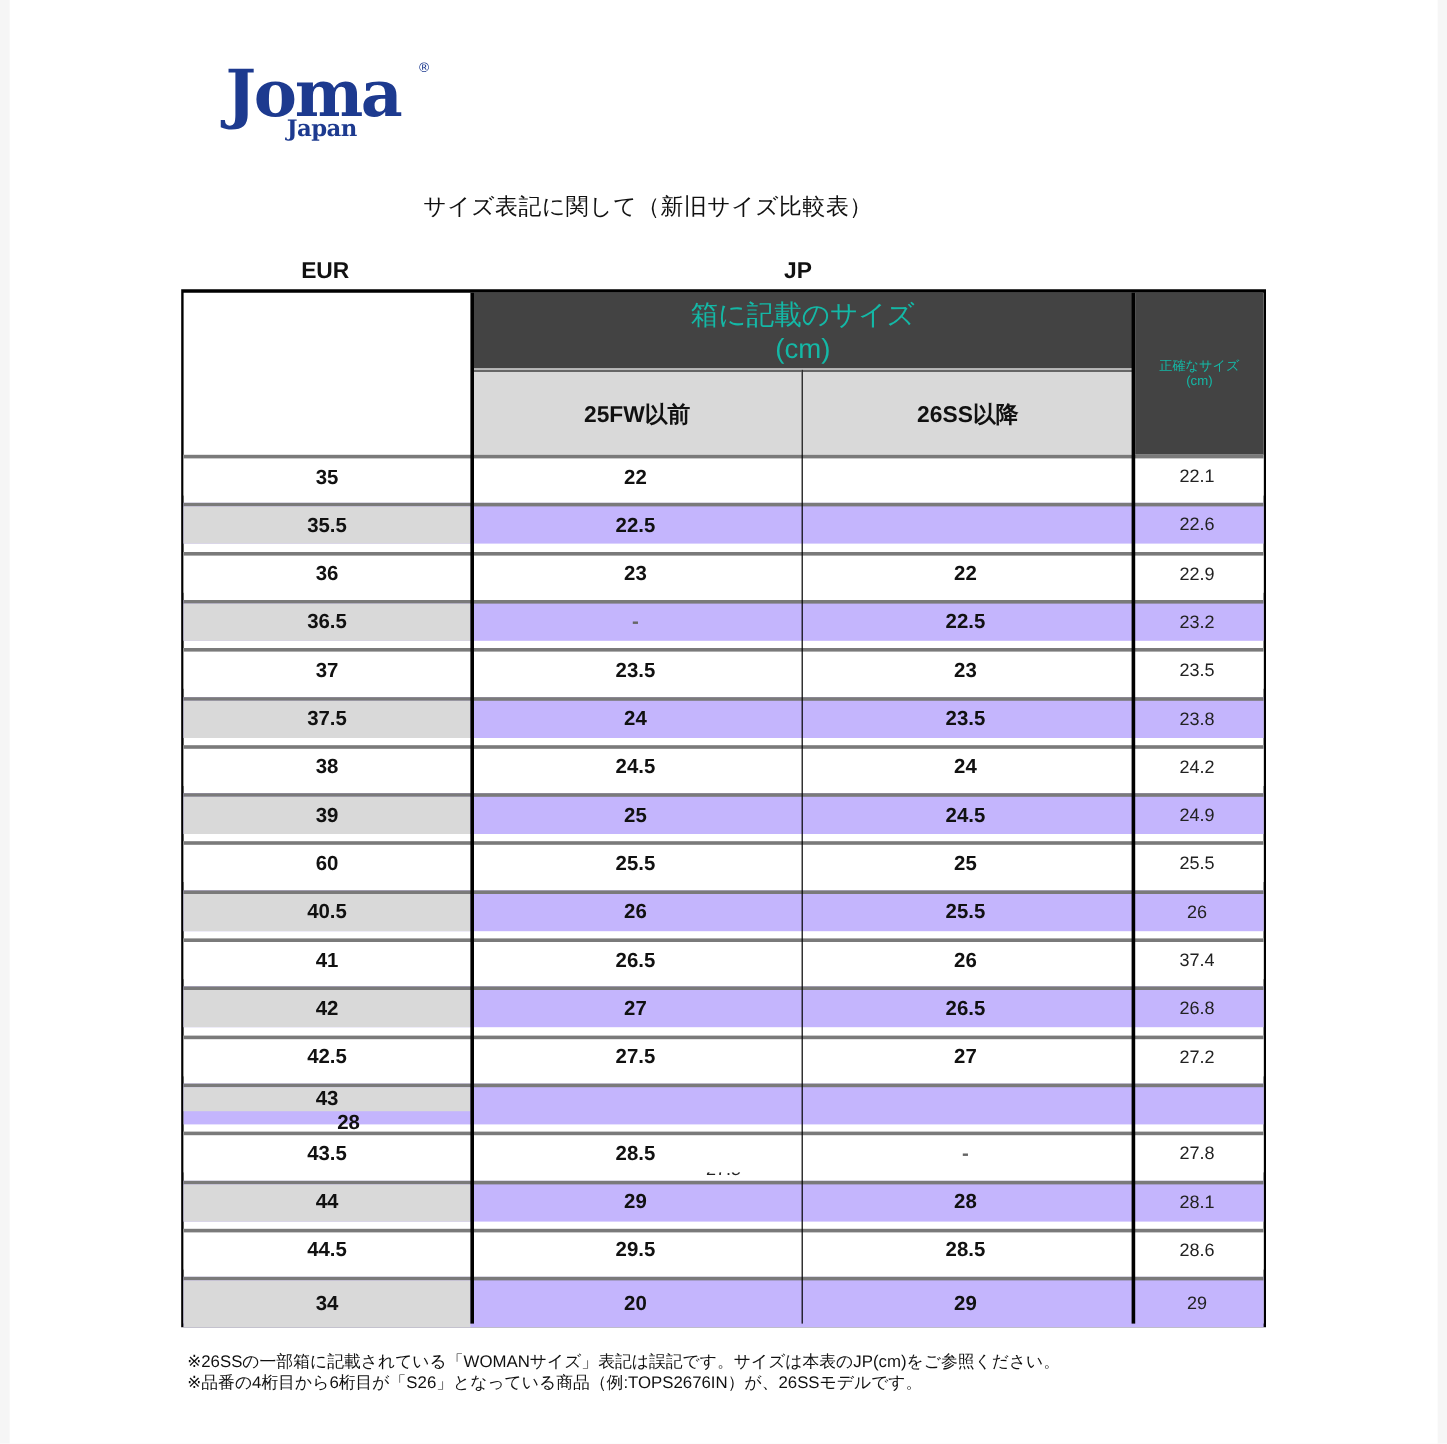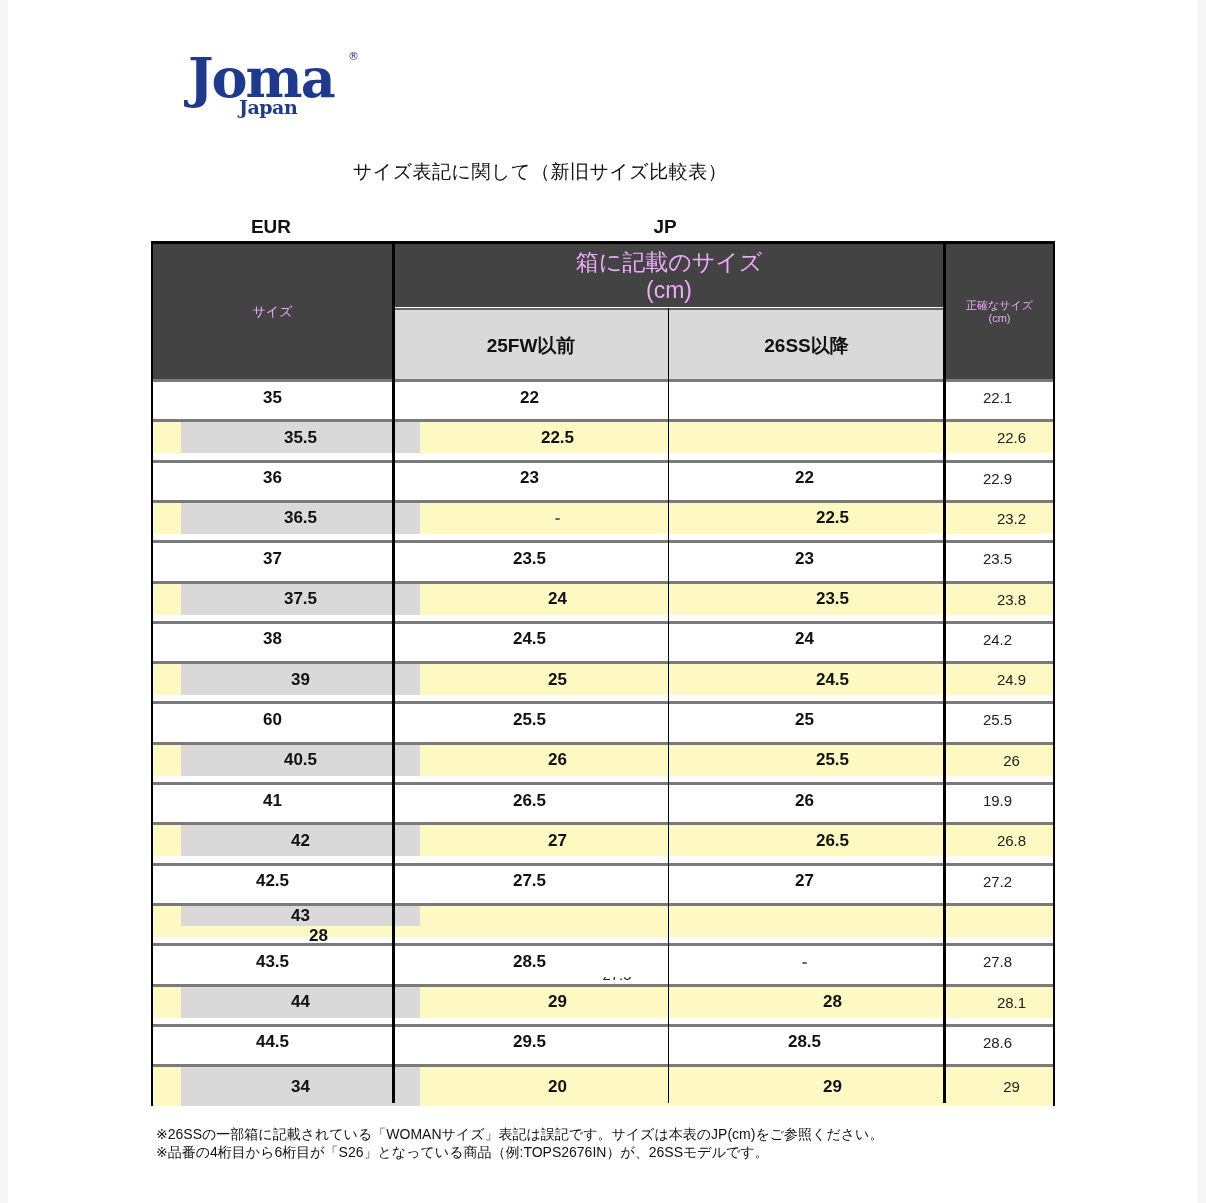--- a/index.html
+++ b/index.html
@@ -34,33 +34,33 @@
     font-size:19px; color:#111; letter-spacing:0.5px;
   }
   .group-label {
     position:absolute; top:216px; font-weight:bold; font-size:19px; color:#111;
     transform:translateX(-50%);
   }
   .tbl {
     position:absolute; left:151px; top:241px; width:904px; height:865px;
     border:2px solid #000; box-sizing:border-box; border-top-width:3px; border-bottom-width:3px;
   }
-  .hdr-dark { position:absolute; background:#434343; color:#f0abfc; }
+  .hdr-dark { position:absolute; background:#434343; color:#14b8a6; }
   .hdr-light { position:absolute; background:#d9d9d9; color:#111; }
   .cell-center { display:flex; align-items:center; justify-content:center; text-align:center; }
   .vline { position:absolute; top:0; bottom:0; background:#000; }
   .rows { position:absolute; left:0; right:0; top:135px; bottom:0; }
   .row { position:absolute; left:0; right:0; height:34px; border-top:3px solid #7a7a7a; box-sizing:border-box; display:flex; }
   .row .c { display:flex; align-items:center; justify-content:center; height:100%; font-weight:bold; font-size:17px; }
   .row .c1 { width:239px; }
   .row .c2 { width:275px; }
   .row .c3 { width:275px; }
   .row .c4 { flex:1; font-weight:normal; font-size:15px; color:#222; }
   .row.odd { background:#ffffff; }
-  .row.even { background:#fef9c3;padding-left:28px; }
+  .row.even { background:#c4b5fd; }
   .row.even .c1 { background:#d9d9d9; }
   .dash { font-size:9px; color:#666; font-weight:normal; }
   .notes { position:absolute; left:156px; top:1125px; font-size:14px; line-height:18px; color:#111; }
 </style>
 </head>
 <body>
 
 <div class="page"></div>
 
 <div class="logo">
@@ -69,23 +69,20 @@
   <div class="logo-sub">Japan</div>
 </div>
 
 <div class="title">サイズ表記に関して（新旧サイズ比較表）</div>
 
 <div class="group-label" style="left:271px;">EUR</div>
 <div class="group-label" style="left:665px;">JP</div>
 
 <div class="tbl">
 
-  <div class="hdr-dark cell-center" style="left:0; top:0; width:239px; height:135px; font-size:13px;">
-    <span>サイズ</span>
-  </div>
 
   <div class="hdr-dark cell-center" style="left:241px; top:0; width:550px; height:63px; flex-direction:column; font-size:23px; line-height:28px;">
     <span>箱に記載のサイズ</span>
     <span>(cm)</span>
   </div>
 
   <div class="hdr-light cell-center" style="left:241px; top:64px; width:274px; height:71px; font-weight:bold; font-size:19px; border-top:2px solid #666;">
     <span>25FW以前</span>
   </div>
   <div class="hdr-light cell-center" style="left:516px; top:64px; width:275px; height:71px; font-weight:bold; font-size:19px; border-top:2px solid #666;">
@@ -155,21 +152,21 @@
     <div class="row even" style="top:362.7px;">
         <div class="c c1">40.5</div>
         <div class="c c2">26</div>
         <div class="c c3">25.5</div>
         <div class="c c4">26</div>
       </div>
     <div class="row odd" style="top:403px;">
         <div class="c c1">41</div>
         <div class="c c2">26.5</div>
         <div class="c c3">26</div>
-        <div class="c c4">19.9</div>
+        <div class="c c4">37.4</div>
       </div>
     <div class="row even" style="top:443.3px;">
         <div class="c c1">42</div>
         <div class="c c2">27</div>
         <div class="c c3">26.5</div>
         <div class="c c4">26.8</div>
       </div>
     <div class="row odd" style="top:483.6px;text-align:right;">
         <div class="c c1">42.5</div>
         <div class="c c2">27.5</div>

